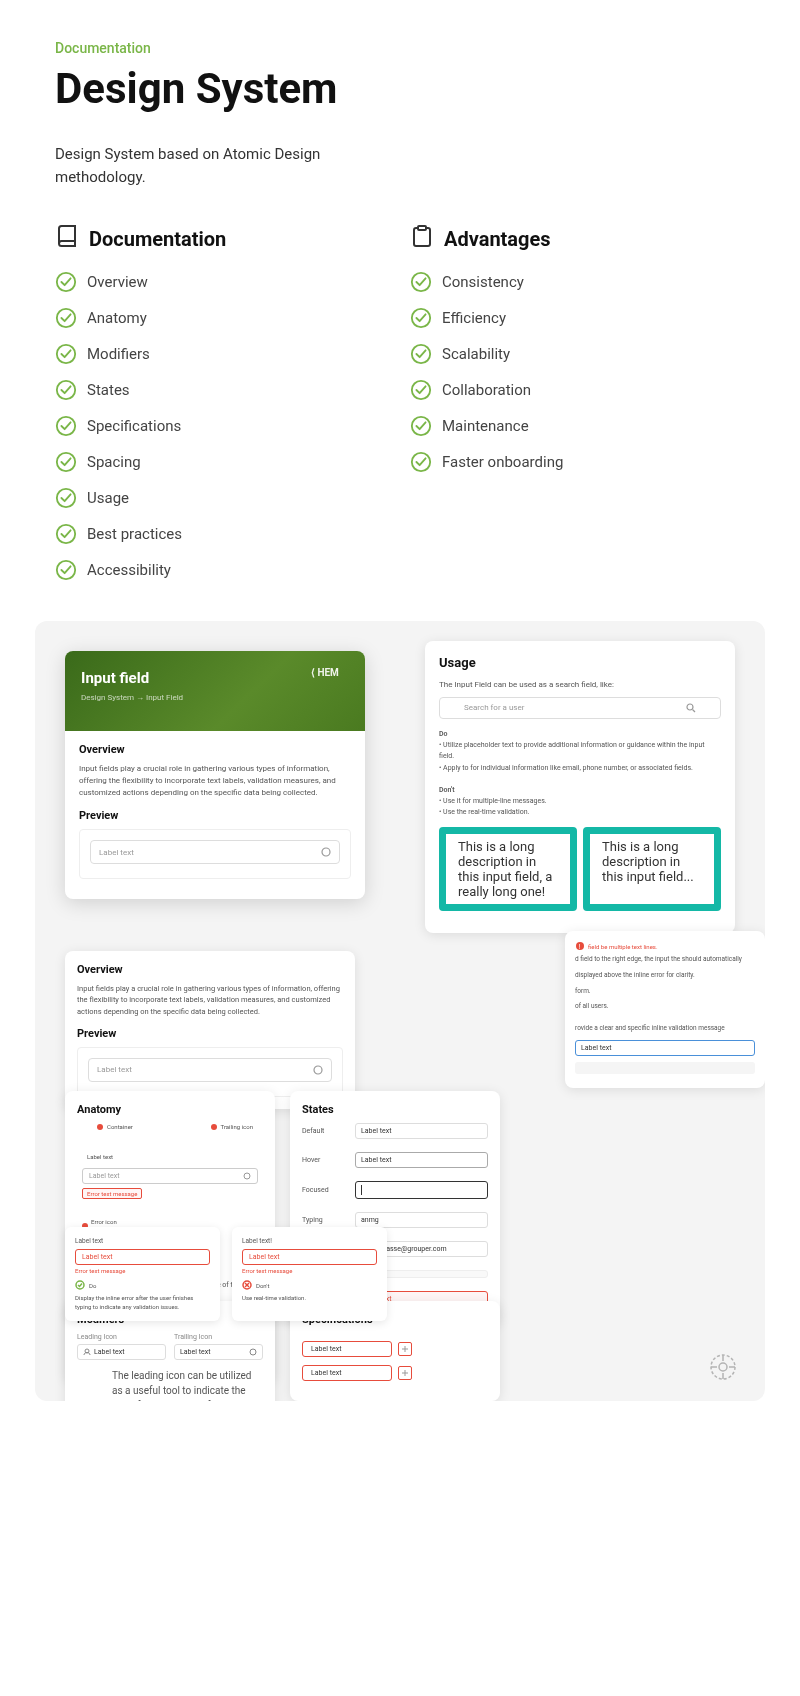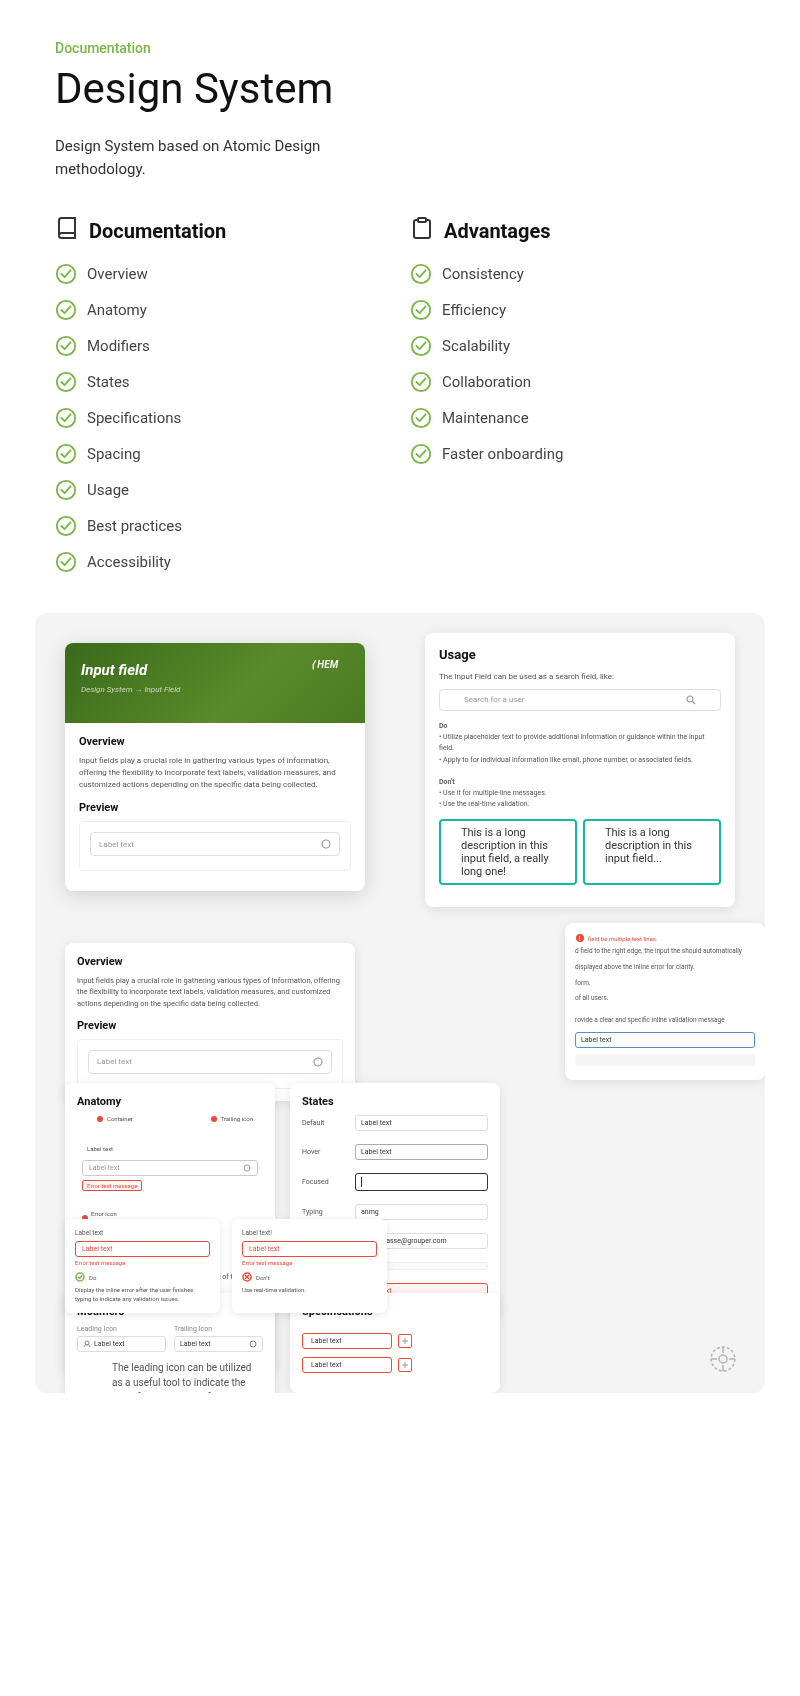--- a/index.html
+++ b/index.html
@@ -14,23 +14,23 @@
       padding: 40px 55px 40px 55px;
     }
     .doc-label {
       color: #7ab648;
       font-size: 14px;
       font-weight: 500;
       margin-bottom: 8px;
     }
     .page-title {
       font-size: 42px;
-      font-weight: 400;
+      font-weight: 700;
       color: #111;
-      margin-bottom: 22px;
+      margin-bottom: 30px;
     }
     .page-description {
       font-size: 15px;
       color: #333;
       line-height: 1.5;
       max-width: 320px;
       margin-bottom: 36px;
     }
     .two-col {
       display: grid;
@@ -95,21 +95,20 @@
       border-radius: 8px;
       overflow: hidden;
       box-shadow: 0 4px 20px rgba(0,0,0,0.15);
       background: #fff;
     }
     .card-header-green {
       background: linear-gradient(135deg, #3a6a1a 0%, #5a8a2a 60%, #4a7a20 100%);
       padding: 18px 27px 16px 16px;
       position: relative;
       min-height: 80px;
-      font-style: italic;
     }
     .card-header-green .logo-text {
       position: absolute;
       top: 14px;
       right: 14px;
       color: #fff;
       font-size: 11px;
       font-weight: 700;
       opacity: 0.9;
     }
@@ -195,24 +194,24 @@
       line-height: 1.6;
     }
     .usage-do-dont .do-label { color: #555; font-weight: 600; }
     .usage-do-dont .dont-label { color: #555; font-weight: 600; }
     .usage-example-boxes {
       display: flex;
       gap: 6px;
       margin-bottom: 8px;
     }
     .usage-example-box {
-      border: 2px solid #14b8a6;
+      border: 7px solid #14b8a6;
       border-radius: 4px;
-      padding: 5px 20px;
-      font-size: 11px;
+      padding: 5px 12px;
+      font-size: 13px;
       color: #333;
       flex: 1;
     }
     .state-row {
       display: flex;
       align-items: center;
       gap: 8px;
       margin-bottom: 7px;
     }
     .state-label-text {

